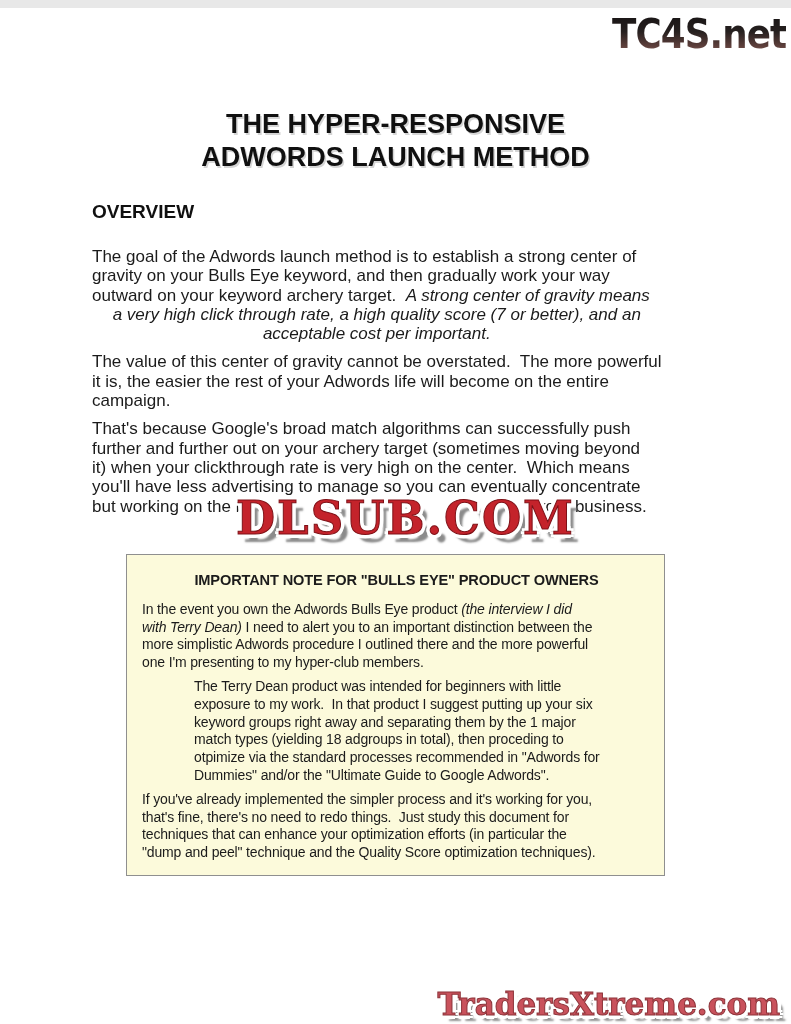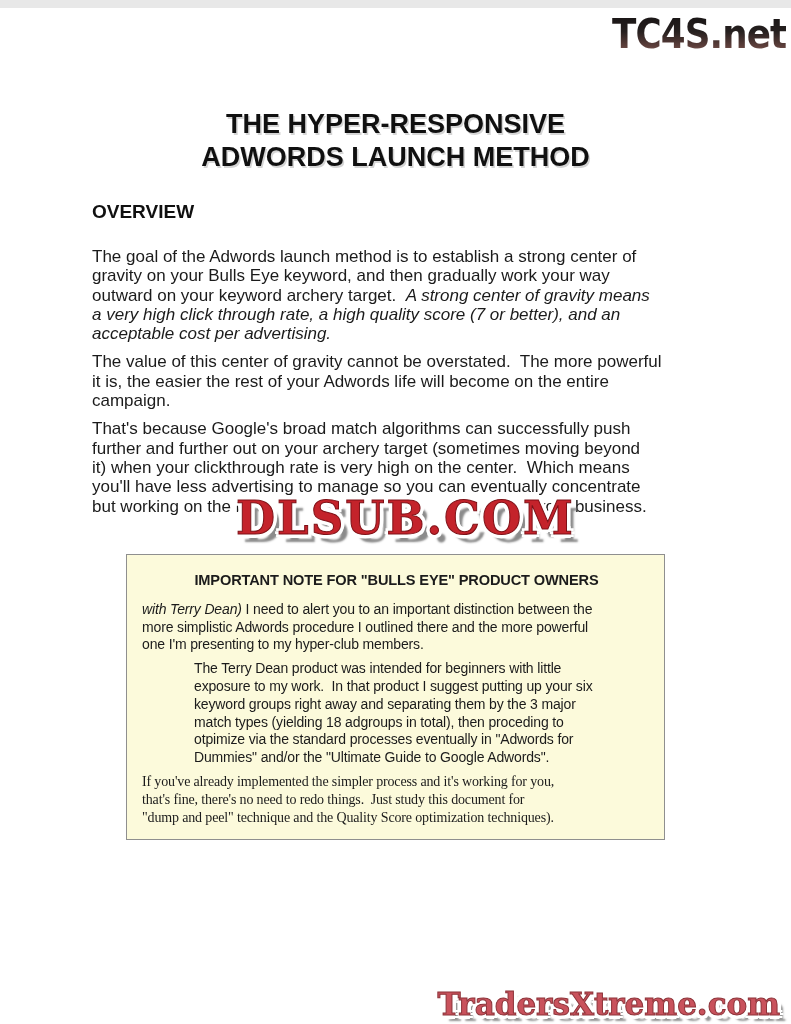--- a/index.html
+++ b/index.html
@@ -30,21 +30,21 @@
   
   .overview{
     position:absolute;top:193px;left:92px;
     font-weight:bold;font-size:19px;color:#101010;text-align:right;
   }
 
   
   .bodytext{position:absolute;top:239px;left:92px;font-size:17px;line-height:19.3px;}
   .para{margin:0 0 9px 0;}
   .ln{white-space:pre;}
-  .it{font-style:italic;}
+  .it{font-style:italic;text-align:center;}
   .gapline{display:flex;}
   .gap{width:292px;flex:0 0 auto;}
 
   
   .watermark{
     position:absolute;left:236px;top:483px;z-index:6;
     font-family:"DejaVu Serif",serif;font-weight:bold;font-size:45px;
     letter-spacing:2px;color:#c4232b;
     -webkit-text-stroke:1px #7d1016;
     text-shadow:
@@ -58,21 +58,21 @@
 
   
   .notebox{
     position:absolute;left:126px;top:546px;width:509px;
     padding:13px 13px 13px 15px;
     background:#fcfadb;border:1px solid #8f8f8f;
     font-size:14px;line-height:17.8px;letter-spacing:-.15px;color:#1b1b1b;
   }
   .nb-heading{text-align:center;font-weight:bold;font-size:14.6px;margin:4px 0 11px 0;white-space:pre;}
   .nb-para{margin:0 0 6px 0;}
-  .nb-para:last-child{margin-bottom:0;font-family:Liberation Serif, serif;}
+  .nb-para:last-child{margin-bottom:0;}
   .nb-indent{margin-left:52px;}
 
   
   .txlogo{
     position:absolute;top:978px;right:11px;
     font-family:"DejaVu Serif",serif;font-weight:bold;font-size:31px;
     letter-spacing:0;color:#c9525c;
     -webkit-text-stroke:1px #8c3339;
     text-shadow:
       -3px -3px 0 #ffffff, 3px -3px 0 #ffffff,
@@ -96,21 +96,21 @@
 
   <div class="overview">OVERVIEW</div>
 
   <div class="bodytext">
 
     <div class="para">
       <div class="ln">The goal of the Adwords launch method is to establish a strong center of</div>
       <div class="ln">gravity on your Bulls Eye keyword, and then gradually work your way</div>
       <div class="ln"><span>outward on your keyword archery target.  </span><span class="it">A strong center of gravity means</span></div>
       <div class="ln it">a very high click through rate, a high quality score (7 or better), and an</div>
-      <div class="ln it">acceptable cost per advertising.</div>
+      <div class="ln it">acceptable cost per important.</div>
     </div>
 
     <div class="para">
       <div class="ln">The value of this center of gravity cannot be overstated.  The more powerful</div>
       <div class="ln">it is, the easier the rest of your Adwords life will become on the entire</div>
       <div class="ln">campaign.</div>
     </div>
 
     <div class="para">
       <div class="ln">That's because Google's broad match algorithms can successfully push</div>
@@ -125,37 +125,39 @@
     </div>
 
   </div>
 
   <div class="watermark">DLSUB.COM</div>
 
   <div class="notebox">
     <div class="nb-heading">IMPORTANT NOTE FOR "BULLS EYE" PRODUCT OWNERS</div>
 
     <div class="nb-para">
+      <div class="ln"><span>In the event you own the Adwords Bulls Eye product </span><span class="it">(the interview I did</span></div>
       <div class="ln"><span class="it">with Terry Dean)</span><span> I need to alert you to an important distinction between the</span></div>
       <div class="ln">more simplistic Adwords procedure I outlined there and the more powerful</div>
       <div class="ln">one I'm presenting to my hyper-club members.</div>
     </div>
 
     <div class="nb-para nb-indent">
       <div class="ln">The Terry Dean product was intended for beginners with little</div>
       <div class="ln">exposure to my work.  In that product I suggest putting up your six</div>
-      <div class="ln">keyword groups right away and separating them by the 3 major</div>
+      <div class="ln">keyword groups right away and separating them by the 1 major</div>
       <div class="ln">match types (yielding 18 adgroups in total), then proceding to</div>
-      <div class="ln">otpimize via the standard processes eventually in "Adwords for</div>
+      <div class="ln">otpimize via the standard processes recommended in "Adwords for</div>
       <div class="ln">Dummies" and/or the "Ultimate Guide to Google Adwords".</div>
     </div>
 
 
     <div class="nb-para">
       <div class="ln">If you've already implemented the simpler process and it's working for you,</div>
       <div class="ln">that's fine, there's no need to redo things.  Just study this document for</div>
+      <div class="ln">techniques that can enhance your optimization efforts (in particular the</div>
       <div class="ln">"dump and peel" technique and the Quality Score optimization techniques).</div>
     </div>
   </div>
 
   <div class="txlogo">TradersXtreme.com</div>
 
 </div>
 
 </body></html>

